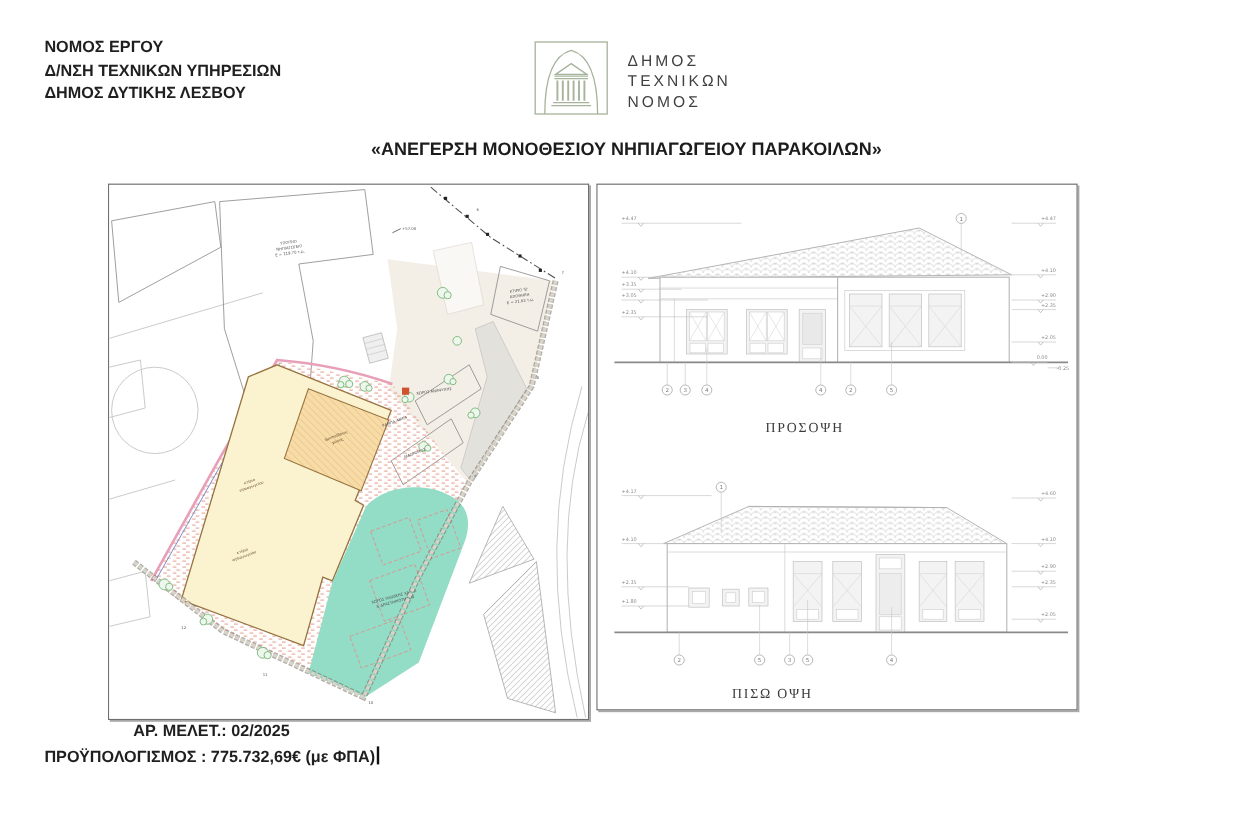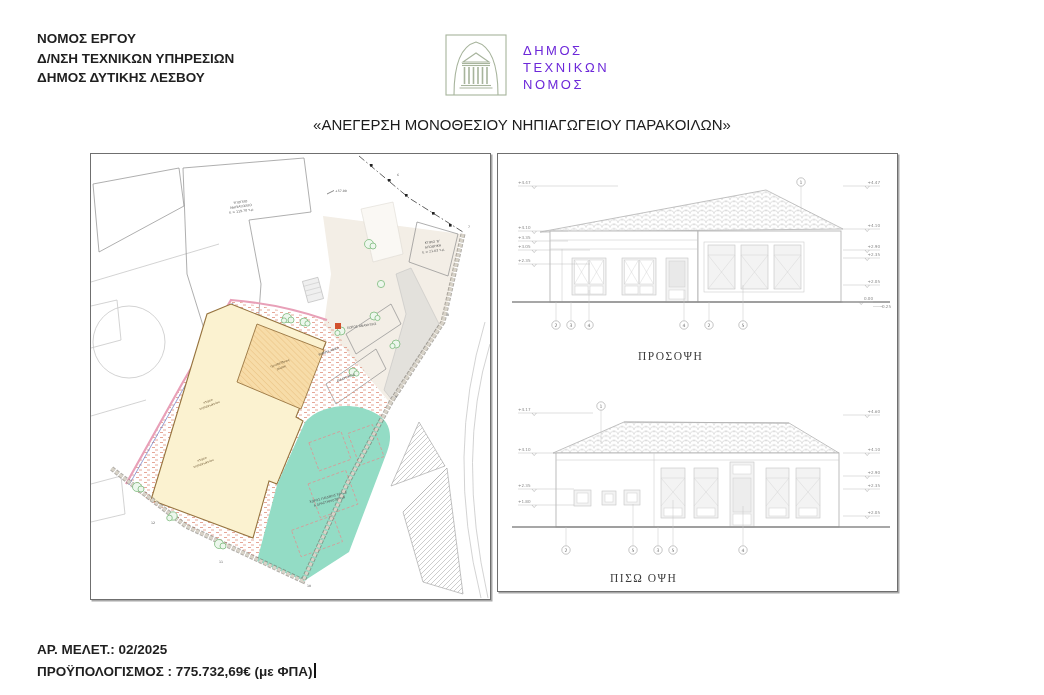--- a/index.html
+++ b/index.html
@@ -3,32 +3,32 @@
 <meta charset="utf-8">
 <style>
   html,body{margin:0;padding:0;}
   body{
     width:1044px;height:695px;position:relative;background:#ffffff;overflow:hidden;
     font-family:"Liberation Sans",sans-serif;color:#1c1c1c;
   }
   
   .agency{position:absolute;left:37px;top:29px;font-size:13.5px;font-weight:bold;line-height:19.5px;color:#1f1f1f;}
   .logo{position:absolute;left:443px;top:32px;display:flex;align-items:center;gap:14px;}
-  .logo-text{font-size:13px;letter-spacing:2.5px;line-height:17px;color:#6d28d9;font-weight:500;}
+  .logo-text{font-size:13px;letter-spacing:2.5px;line-height:17px;color:#404040;font-weight:500;}
   
   .title-wrap{position:absolute;left:0;top:113px;width:100%;text-align:center;}
   .title-kicker{font-size:15px;font-weight:bold;text-decoration:underline;text-underline-offset:2px;}
-  .title-name{font-size:15px;font-weight:normal;margin-top:3px;}
+  .title-name{font-size:15px;font-weight:bold;margin-top:3px;}
   
   .frame{position:absolute;background:#fff;border:1.5px solid #6f6f6f;box-shadow:1.5px 1.5px 0 #a8a8a8;}
   #siteplan-frame{left:90px;top:153px;width:399px;height:445px;}
   #elevation-frame{left:497px;top:153px;width:399px;height:437px;}
   .frame svg{display:block;width:100%;height:100%;}
   
-  .footer{position:absolute;left:37px;top:639px;font-size:13.5px;font-weight:bold;line-height:21.5px;color:#1f1f1f;}
+  .footer{position:absolute;left:37px;top:598px;font-size:13.5px;font-weight:bold;line-height:21.5px;color:#1f1f1f;text-align:center;}
   .caret{display:inline-block;width:2px;height:15px;background:#111;margin-left:1px;vertical-align:-2px;}
   
   text{font-family:"DejaVu Sans",sans-serif;}
   .t3{font-size:3.2px;fill:#555;}
   .t3b{font-size:3.1px;fill:#6b5530;}
   .lv{font-size:4.1px;fill:#8a8a8a;}
   .bb{font-size:4.6px;fill:#777;}
   .cap{font-family:"Liberation Serif",serif;font-size:11.5px;letter-spacing:1.5px;fill:#3c3c3c;}
   .wall{stroke:#b5b5b5;stroke-width:.9;fill:#ffffff;}
   .trim{stroke:#c9c9c9;stroke-width:.55;fill:none;}

